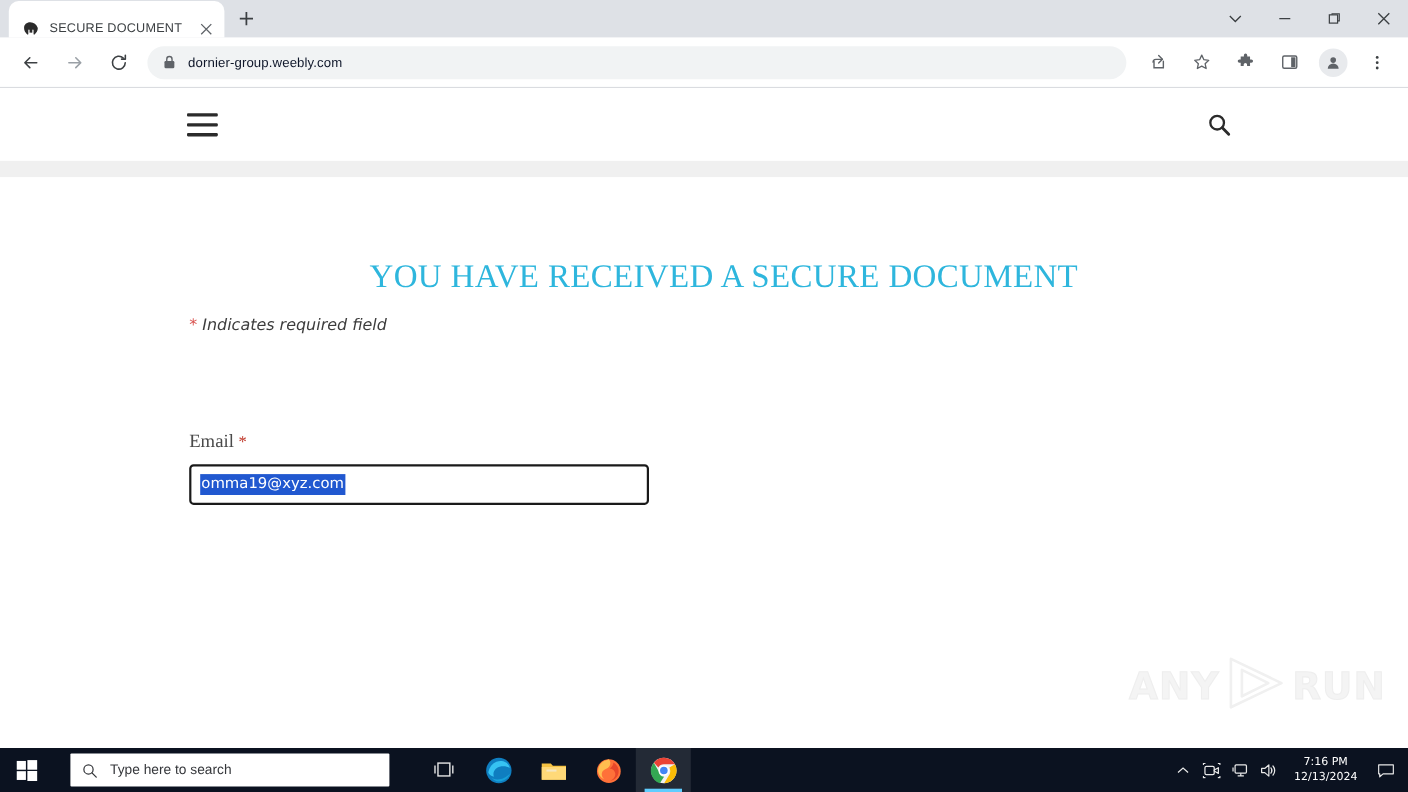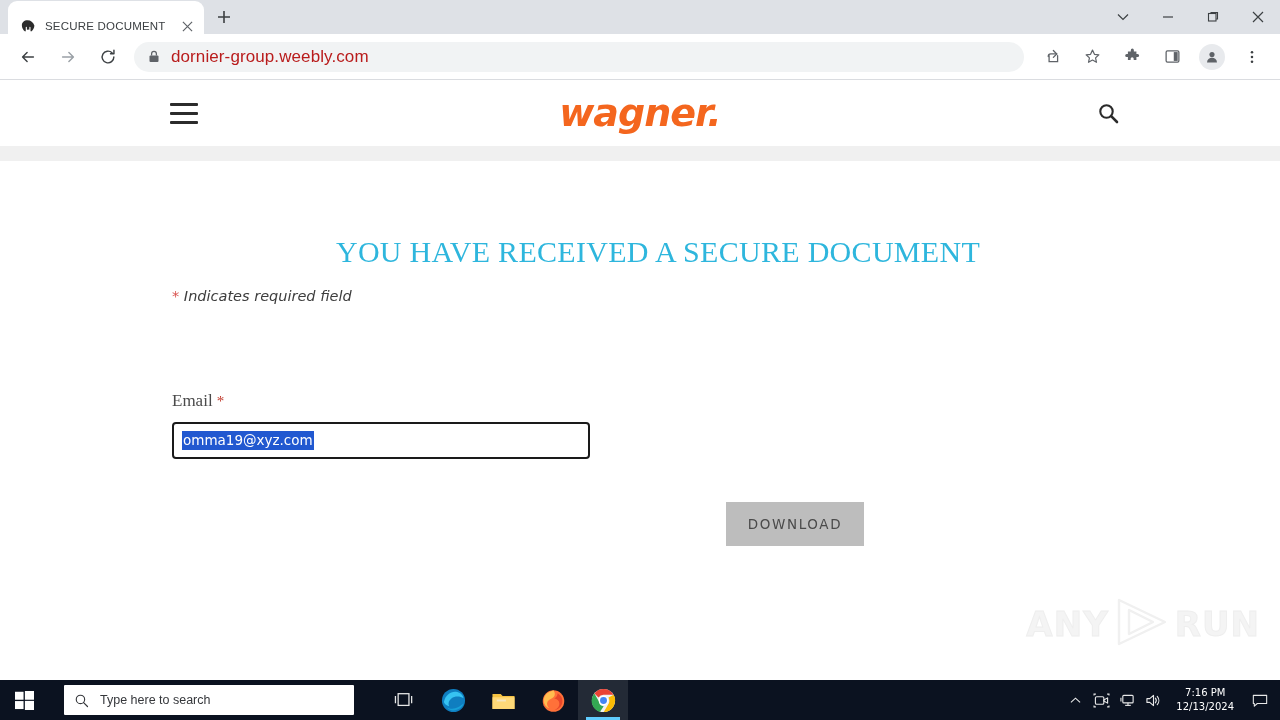--- a/index.html
+++ b/index.html
@@ -58,21 +58,21 @@
     width: 30px; height: 30px; margin: 0 5px;
     display: flex; align-items: center; justify-content: center;
     color: #5f6368; border-radius: 50%;
   }
   .omnibox {
     flex: 1 1 auto; height: 30px; margin: 0 8px 0 6px;
     background: #f1f3f4; border-radius: 16px;
     display: flex; align-items: center; padding: 0 14px;
   }
   .omnibox .lock { margin-right: 11px; display: flex; align-items: center; color: #5f6368; }
-  .omnibox .url { font-size: 17px; color: #b91c1c; letter-spacing: .1px; }
+  .omnibox .url { font-size: 12px; color: #0f172a; letter-spacing: .1px; }
   .tb-right { display: flex; align-items: center; }
   .avatar-btn {
     width: 26px; height: 26px; border-radius: 50%; background: #e8eaed;
     display: flex; align-items: center; justify-content: center; color: #5f6368;
     margin: 0 7px;
   }
 
   
   .page { position: relative; width: 1280px; height: 600px; background: #ffffff; overflow: hidden; }
   .site-header {
@@ -284,21 +284,20 @@
   </div>
 
   <div class="page">
 
     <div class="site-header">
       <div class="hamburger">
         <span></span>
           <span></span>
           <span></span>
       </div>
-      <div class="logo">wagner.</div>
       <div class="header-search">
         <svg width="24" height="24" viewBox="0 0 24 24">
           <circle cx="10.5" cy="10.5" r="6.2" stroke="#2b2b2b" stroke-width="2.1" fill="none"></circle>
           <path d="M15.2 15.2 L21 21" stroke="#2b2b2b" stroke-width="2.6" stroke-linecap="round"></path>
         </svg>
       </div>
     </div>
     <div class="subbar"></div>
 
     <div class="content">
@@ -311,23 +310,20 @@
 
         <div class="field-label">
           <span>Email</span>
           <span class="star">*</span>
         </div>
 
         <div class="email-input">
           <span class="email-value">omma19@xyz.com</span>
         </div>
 
-        <div class="download-row">
-          <div class="download-btn">DOWNLOAD</div>
-        </div>
       </div>
     </div>
 
     <div class="watermark">
       <span class="wm-text">ANY</span>
       <span>
         <svg width="58" height="52" viewBox="0 0 58 52">
           <path d="M6 4 L52 26 L6 48 Z" stroke="#f0f0f0" stroke-width="2.4" fill="none" stroke-linejoin="round"></path>
           <path d="M16 14 L40 26 L16 38 Z" stroke="#f0f0f0" stroke-width="2.4" fill="none" stroke-linejoin="round"></path>
         </svg>

